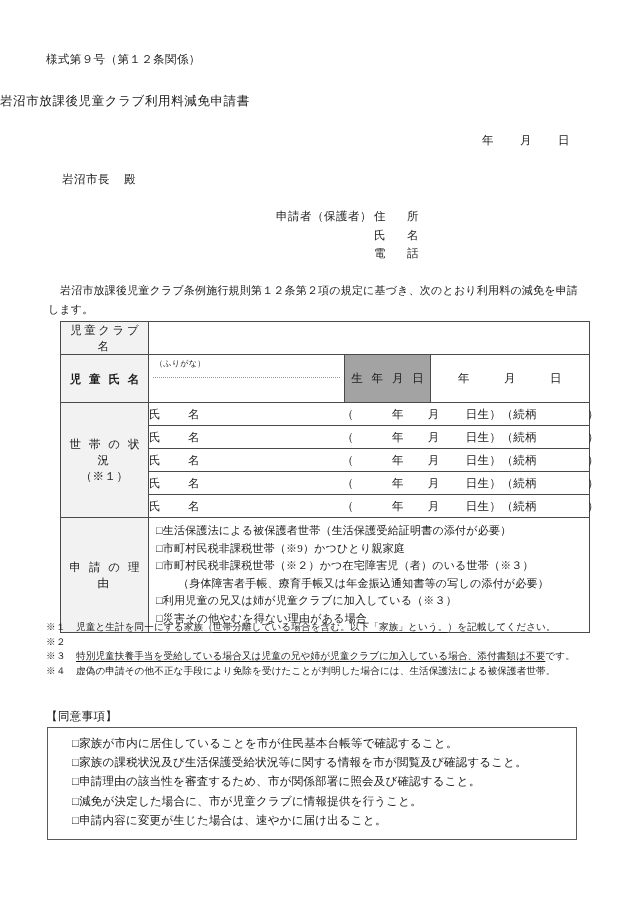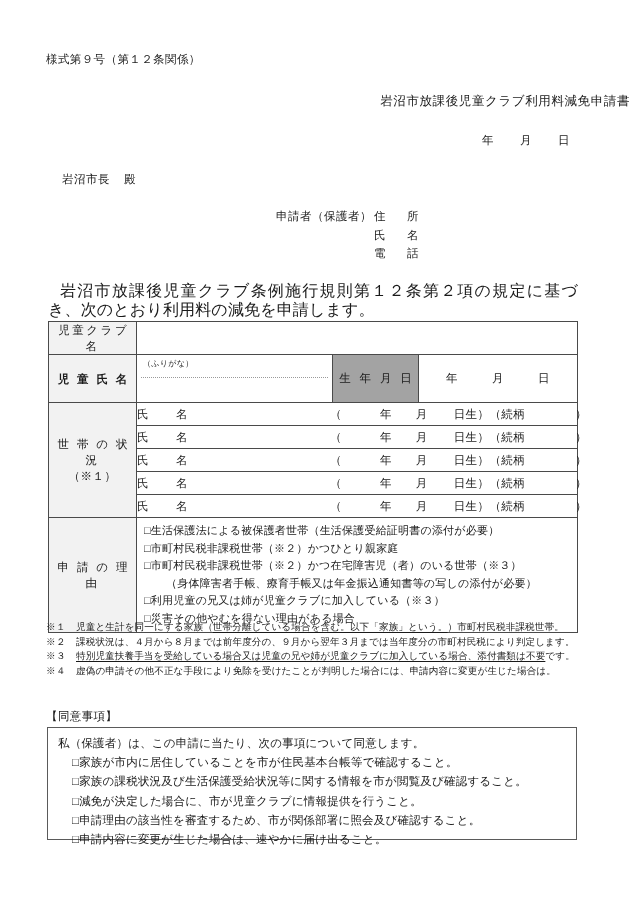--- a/index.html
+++ b/index.html
@@ -30,21 +30,21 @@
     top: 52px;
     font-size: 11.5px;
     letter-spacing: 0.4px;
     white-space: nowrap;
   }
   .doc-title {
     position: absolute;
     left: 0;
     top: 93px;
     width: 630px;
-    text-align: right;
+    text-align: left;
     font-size: 12.5px;
     letter-spacing: 0.6px;
   }
   .date-line {
     position: absolute;
     right: 60px;
     top: 133px;
     font-size: 11.5px;
     letter-spacing: 0.5px;
     white-space: nowrap;
@@ -76,31 +76,31 @@
   .applicant-block .fld {
     display: inline-block;
     letter-spacing: 5px;
   }
 
   .intro {
     position: absolute;
     left: 48px;
     top: 281px;
     width: 530px;
-    font-size: 16px;
+    font-size: 11px;
     line-height: 19px;
     text-indent: 12px;
     letter-spacing: 0.15px;
     text-align: justify;
   }
 
   
   table.form-table {
     position: absolute;
-    left: 48px;
+    left: 60px;
     top: 321px;
     width: 529px;
     border-collapse: collapse;
     table-layout: fixed;
     font-size: 11.5px;
     border-radius: 18px;
   }
   table.form-table td {
     border: 1px solid #4a4a4a;
     padding: 0;
@@ -305,53 +305,52 @@
         <td class="cell-pad h-member" colspan="3">
           <span class="member-row"><span class="nm">氏　名</span><span class="spacer-a"></span><span>（</span><span class="g1"></span><span>年</span><span class="g2"></span><span>月</span><span class="g3"></span><span>日生）</span><span>（続柄</span><span class="g4"></span><span>）</span></span>
         </td>
       </tr>
 
       <tr>
         <td class="lbl">申 請 の 理 由</td>
         <td colspan="3">
           <div class="reason-list">
             <div class="item"><span class="bx">□</span><span>生活保護法による被保護者世帯（生活保護受給証明書の添付が必要）</span></div>
-            <div class="item"><span class="bx">□</span><span>市町村民税非課税世帯（※２）かつひとり親家庭</span></div>
+            <div class="item"><span class="bx">□</span><span>市町村民税非課税世帯（※9）かつひとり親家庭</span></div>
             <div class="item"><span class="bx">□</span><span>市町村民税非課税世帯（※２）かつ在宅障害児（者）のいる世帯（※３）</span></div>
             <div class="note">（身体障害者手帳、療育手帳又は年金振込通知書等の写しの添付が必要）</div>
             <div class="item"><span class="bx">□</span><span>利用児童の兄又は姉が児童クラブに加入している（※３）</span></div>
             <div class="item"><span class="bx">□</span><span>災害その他やむを得ない理由がある場合</span></div>
           </div>
         </td>
       </tr>
     </tbody>
   </table>
 
   <div class="notes">
     <div class="note-row">
       <span class="marker">※１</span>
-      <span class="body"><span>児童と生計を同一にする家族（</span><span class="u">世帯分離している場合を含む。以下「家族」という。</span><span>）市町村民税非課税世帯。</span></span>
+      <span class="body"><span>児童と生計を同一にする家族（</span><span class="u">世帯分離している場合を含む。以下「家族」という。</span><span>）を記載してください。</span></span>
     </div>
     <div class="note-row">
       <span class="marker">※２</span>
-      <span class="body"><span>課税状況は、４月から８月までは前年度分の、９月から翌年３月までは当年度分の市町村民税により判定します。</span></span>
+      <span class="body"></span>
     </div>
     <div class="note-row">
       <span class="marker">※３</span>
       <span class="body"><span class="u">特別児童扶養手当を受給している場合又は児童の兄や姉が児童クラブに加入している場合、添付書類は不要</span><span>です。</span></span>
     </div>
     <div class="note-row">
       <span class="marker">※４</span>
-      <span class="body">虚偽の申請その他不正な手段により免除を受けたことが判明した場合には、申請内容に変更が生じた場合は。</span>
+      <span class="body">虚偽の申請その他不正な手段により免除を受けたことが判明した場合には、生活保護法による被保護者世帯。</span>
     </div>
   </div>
 
   <div class="consent-title">【同意事項】</div>
   <div class="consent-box">
-    <div class="lead-line">私（保護者）は、この申請に当たり、次の事項について同意します。</div>
     <div class="c-item">□家族が市内に居住していることを市が住民基本台帳等で確認すること。</div>
     <div class="c-item">□家族の課税状況及び生活保護受給状況等に関する情報を市が閲覧及び確認すること。</div>
+    <div class="c-item">□申請理由の該当性を審査するため、市が関係部署に照会及び確認すること。</div>
     <div class="c-item">□減免が決定した場合に、市が児童クラブに情報提供を行うこと。</div>
-    <div class="c-item">□申請理由の該当性を審査するため、市が関係部署に照会及び確認すること。</div>
     <div class="c-item">□申請内容に変更が生じた場合は、速やかに届け出ること。</div>
   </div>
 
 </div>
 
 </body></html>

